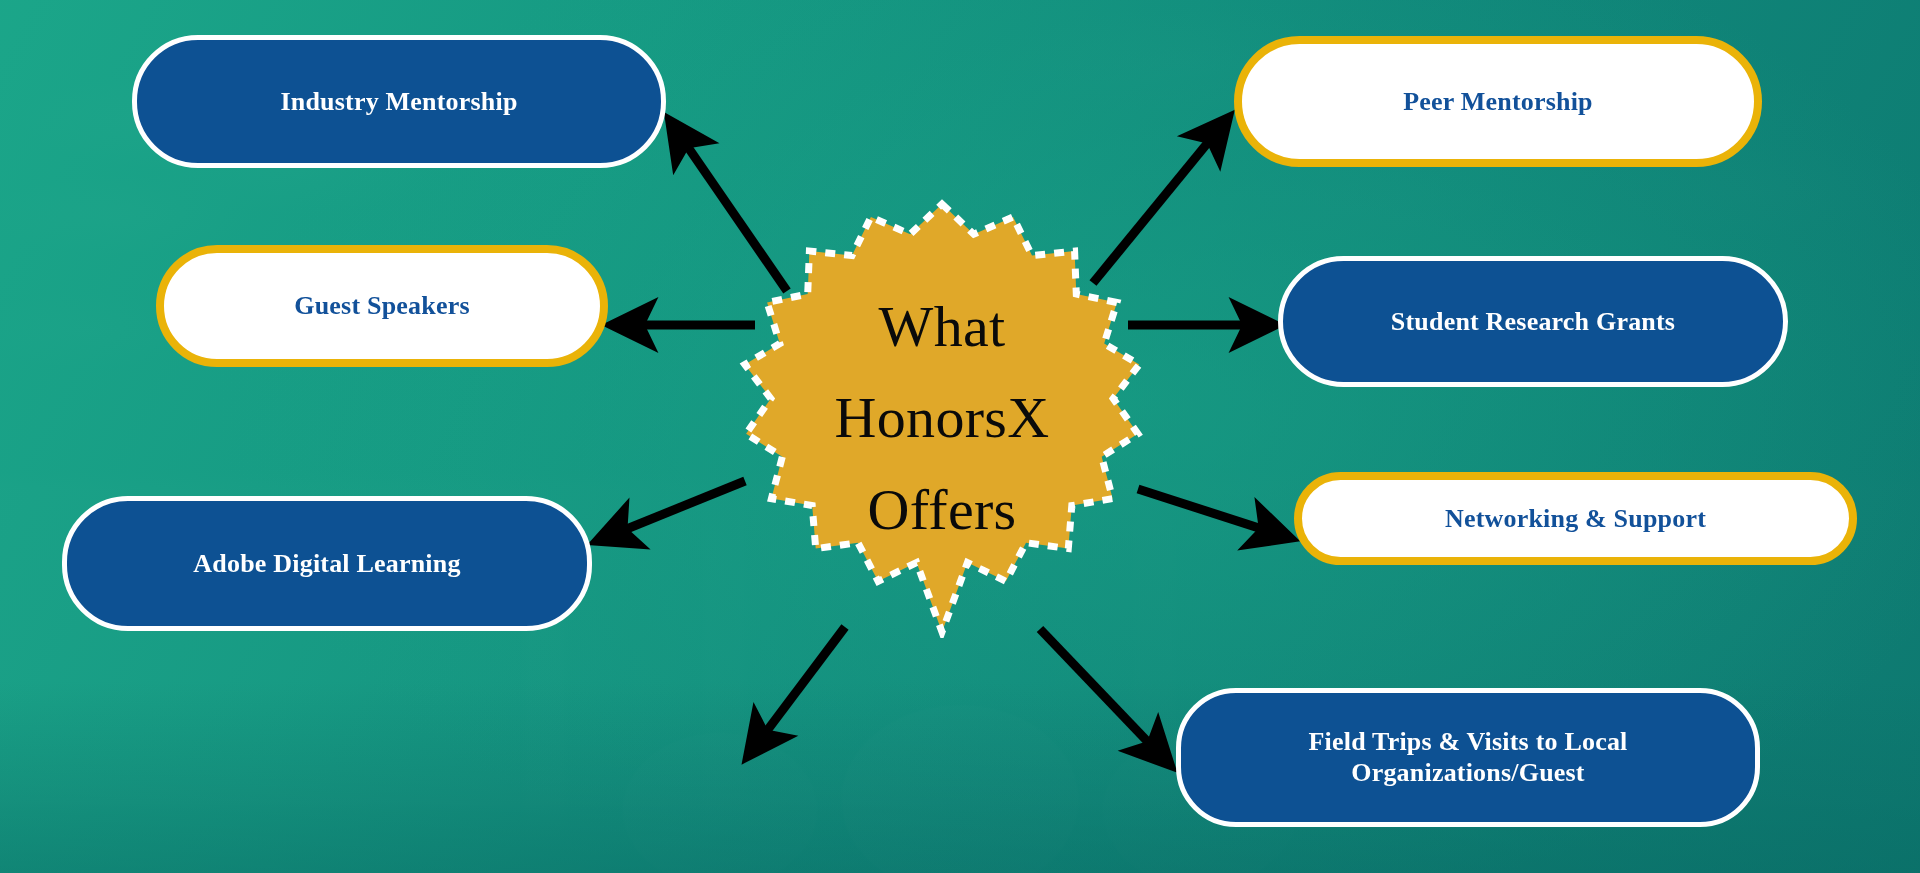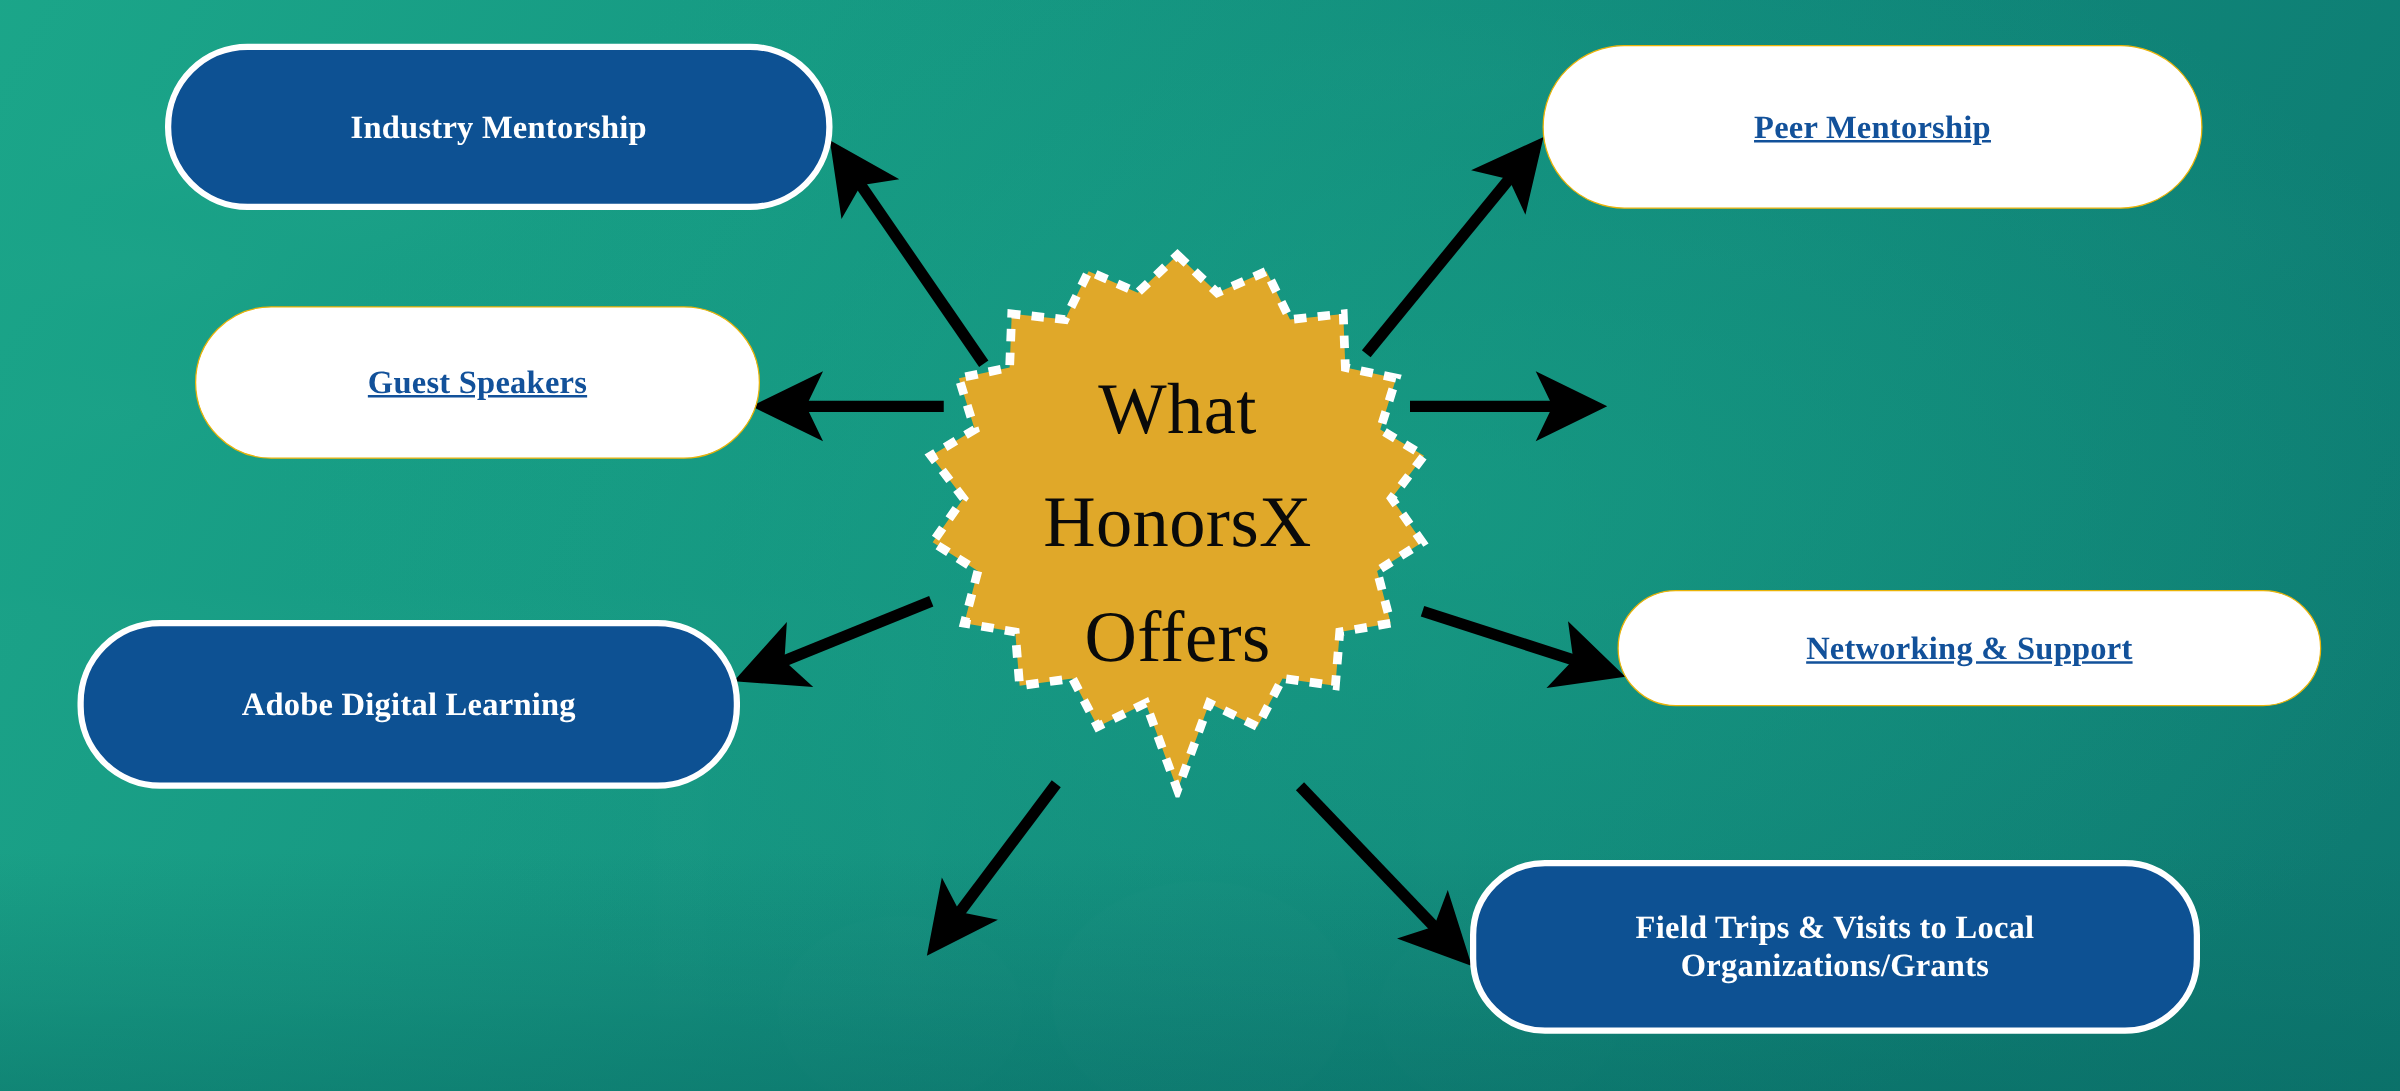--- a/index.html
+++ b/index.html
@@ -127,22 +127,21 @@
     padding: 6px 26px;
   }
   .node.blue {
     background: #0d5193;
     color: #ffffff;
     border: 5px solid #ffffff;
   }
   .node.white {
     background: #ffffff;
     color: #12519a;
-    border: 1px solid #eab308;
-    text-decoration: underline;
+    border: 8px solid #eab308;
   }
   .node .label { display: block; }
 
   
   #node-industry-mentorship      { left: 132px;  top: 35px;  width: 534px;  height: 133px; }
   #node-guest-speakers           { left: 156px;  top: 245px; width: 452px;  height: 122px; }
   #node-adobe-digital-learning   { left: 62px;   top: 472px; width: 530px;  height: 135px; margin-top: 24px; }
   #node-interdisciplinary        { left: 118px;  top: 688px; width: 620px;  height: 130px; }
 
   #node-peer-mentorship          { left: 1234px; top: 36px;  width: 528px;  height: 131px; }
@@ -209,25 +208,28 @@
 
   <div id="node-adobe-digital-learning" class="node blue">
     <span class="label">Adobe Digital Learning</span>
   </div>
 
 
   <div id="node-peer-mentorship" class="node white">
     <span class="label">Peer Mentorship</span>
   </div>
 
+  <div id="node-student-research-grants" class="node blue">
+    <span class="label">Student Research Grants</span>
+  </div>
 
   <div id="node-networking-support" class="node white">
     <span class="label">Networking &amp; Support</span>
   </div>
 
   <div id="node-field-trips" class="node blue">
     <span class="label">
       <span>Field Trips &amp; Visits to Local</span><br>
-      <span>Organizations/Grants</span>
+      <span>Organizations/Guest</span>
     </span>
   </div>
 
 </div>
 
 </body></html>

